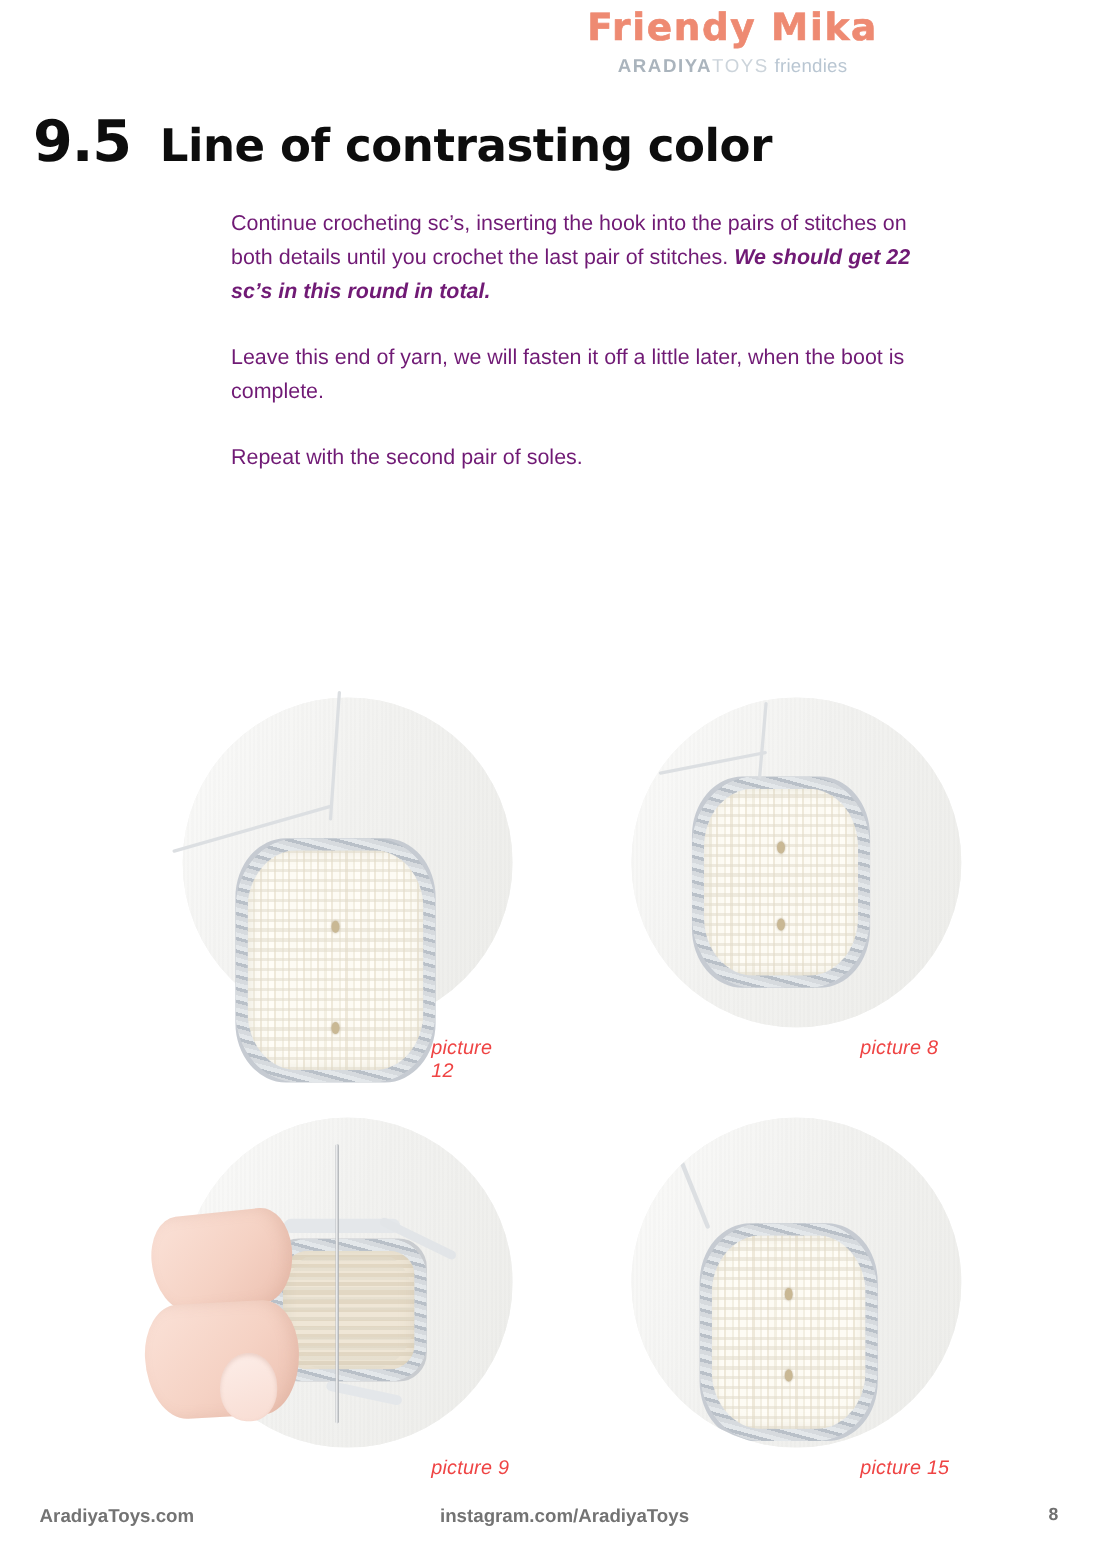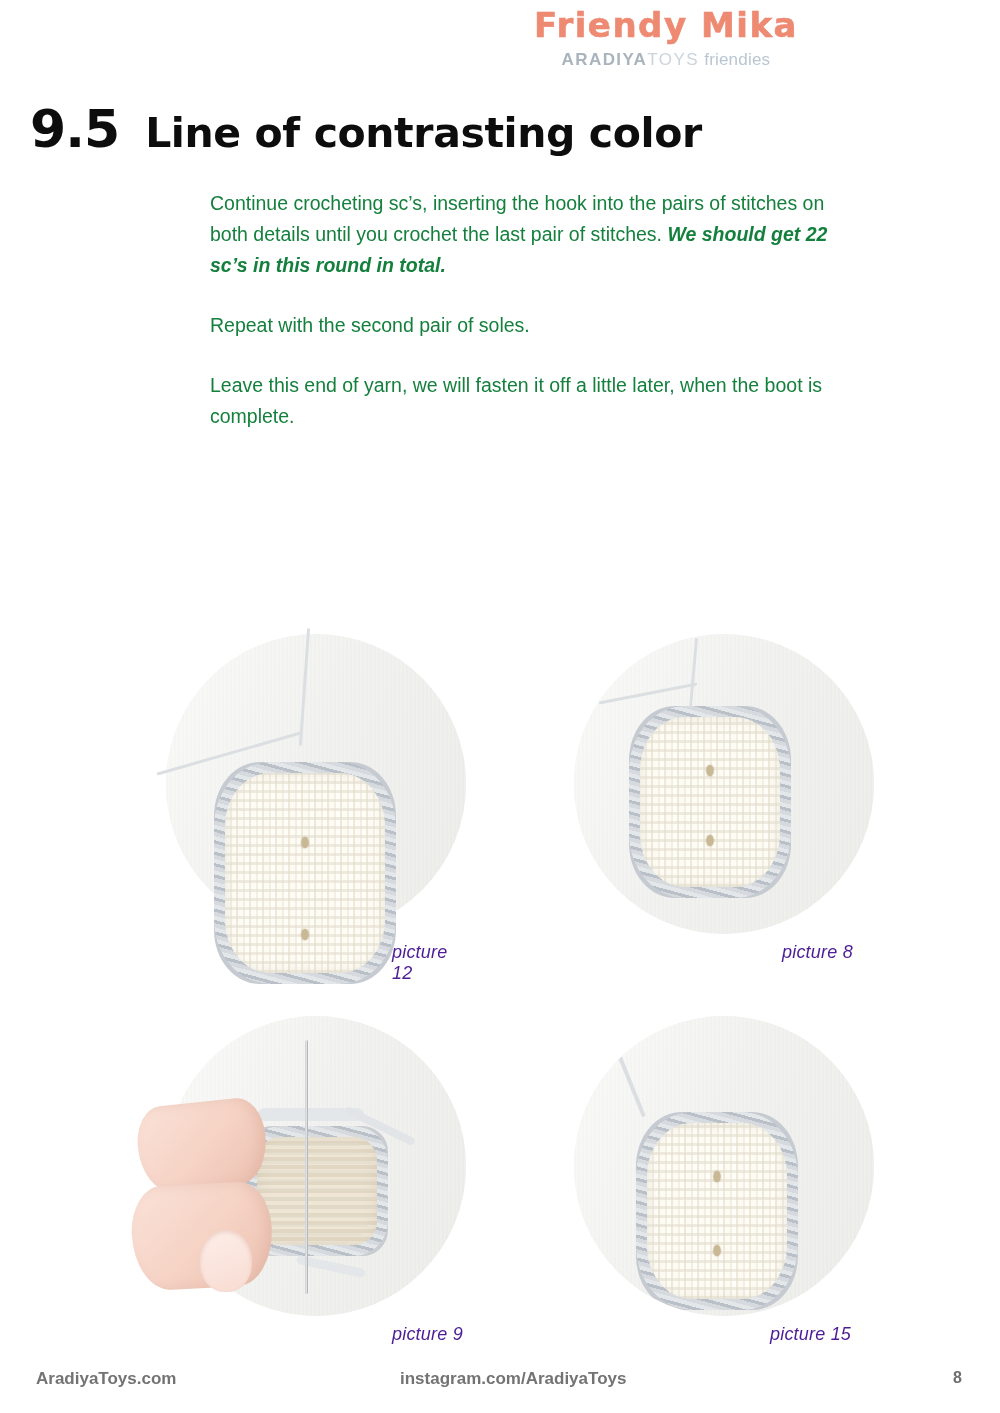--- a/index.html
+++ b/index.html
@@ -47,21 +47,21 @@
     line-height: 1;
   }
   .heading .txt {
     font-size: 41px; font-weight: 700; letter-spacing: -0.4px;
     line-height: 1;
   }
 
   
   .body-copy {
     position: absolute; top: 188px; left: 210px; width: 640px;
-    color: #15803d;
+    color: #701a75;
     font-size: 19.5px;
     line-height: 31px;
   }
   .body-copy p { margin-bottom: 29px; }
   .body-copy p:last-child { margin-bottom: 0; }
   .body-copy b { font-weight: 700; font-style: italic; }
 
   
   .photos { position: absolute; top: 634px; left: 0; width: 1000px; }
   .photo-row { position: relative; height: 340px; }
@@ -149,21 +149,21 @@
     box-shadow: inset -6px 0 12px rgba(200,150,130,0.25);
   }
   .nail {
     position: absolute; border-radius: 50% 50% 46% 46%;
     background: linear-gradient(160deg,#fdeee9,#f8dcd2);
     box-shadow: inset 0 2px 4px rgba(210,165,150,0.4);
   }
 
   .caption {
     position: absolute; top: 308px;
-    font-size: 18px; font-style: italic; color: #4c1d95;
+    font-size: 18px; font-style: italic; color: #ef4444;
     letter-spacing: 0.2px;
   }
   .caption.cap1 { left: 392px; }
   .caption.cap2 { left: 782px; }
 
   
   .footer {
     position: absolute; left: 0; bottom: 18px; width: 1000px;
     height: 26px;
   }
@@ -184,22 +184,22 @@
     </div>
   </div>
 
   <div class="heading">
     <span class="num">9.5</span>
     <span class="txt">Line of contrasting color</span>
   </div>
 
   <div class="body-copy">
     <p><span>Continue crocheting sc’s, inserting the hook into the pairs of stitches on both details until you crochet the last pair of stitches. </span><b>We should get 22 sc’s in this round in total.</b></p>
+    <p>Leave this end of yarn, we will fasten it off a little later, when the boot is complete.</p>
     <p>Repeat with the second pair of soles.</p>
-    <p>Leave this end of yarn, we will fasten it off a little later, when the boot is complete.</p>
   </div>
 
   <div class="photos">
 
     <div class="photo-row">
 
       <div class="photo-cell c1">
         <div class="photo spill">
           <div class="clipwrap">
             <div class="photo-bg"></div>
@@ -257,21 +257,21 @@
       <div class="photo-cell c2">
         <div class="photo">
           <div class="photo-bg"></div>
           <div class="yarn" style="left:52px; top:18px; width:4px; height:86px; border-radius:3px; transform:rotate(-22deg);"></div>
           <div class="sole" style="left:62px; top:96px; width:140px; height:176px;">
             <div class="rim"></div>
             <div class="hole" style="top:48px;"></div>
             <div class="hole" style="top:122px;"></div>
           </div>
         </div>
-        <div class="caption cap2" style="left:196px;text-align:right;">picture 15</div>
+        <div class="caption cap2" style="left:208px;text-align:right;">picture 15</div>
       </div>
 
     </div>
   </div>
 
   <div class="footer">
     <div class="f-site">AradiyaToys.com</div>
     <div class="f-insta">instagram.com/AradiyaToys</div>
     <div class="f-page">8</div>
   </div>

